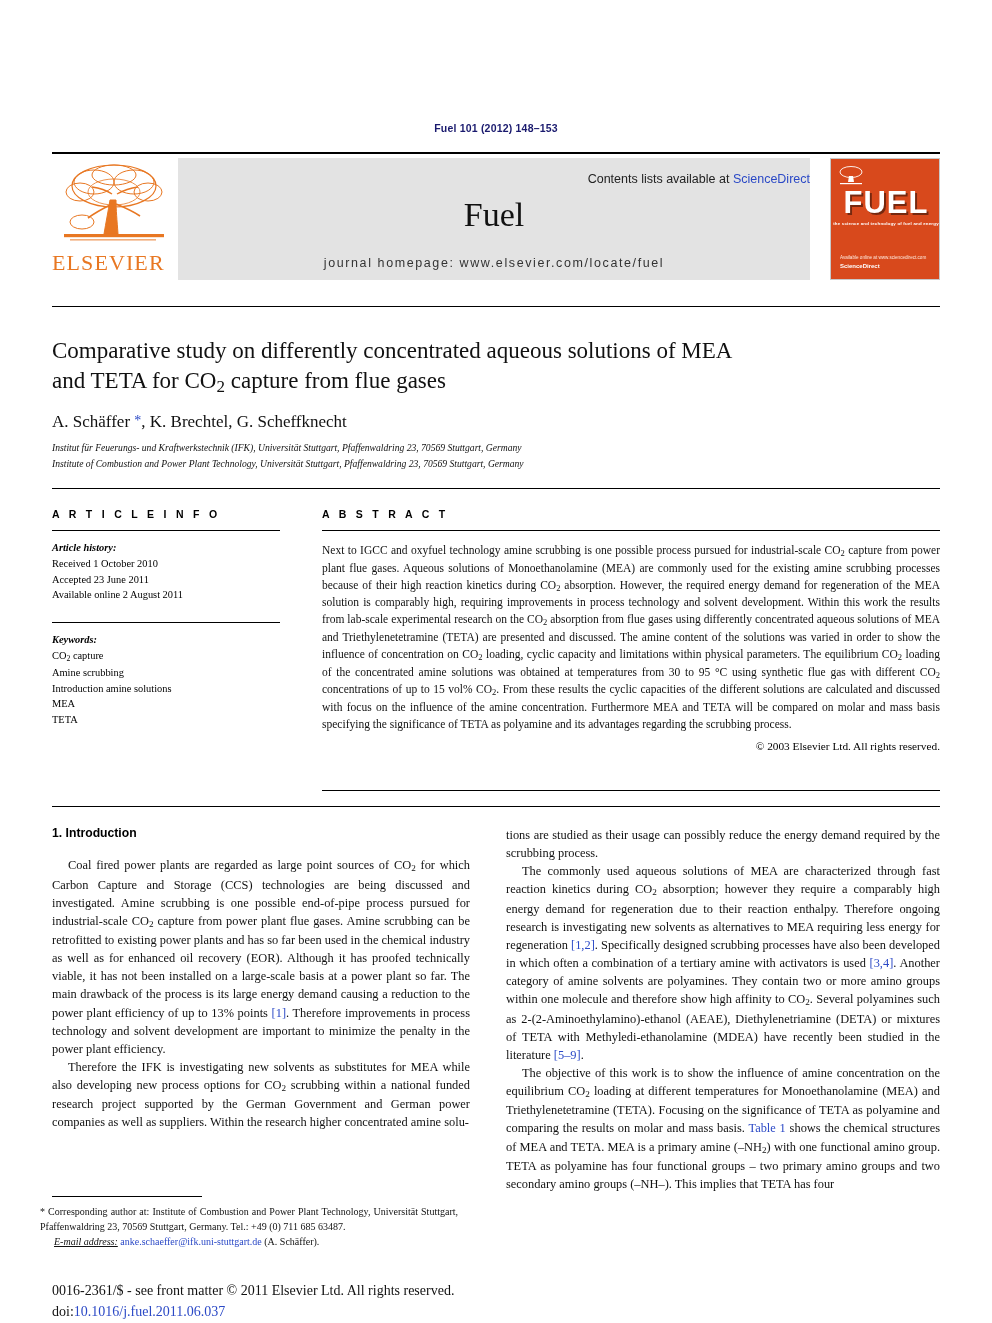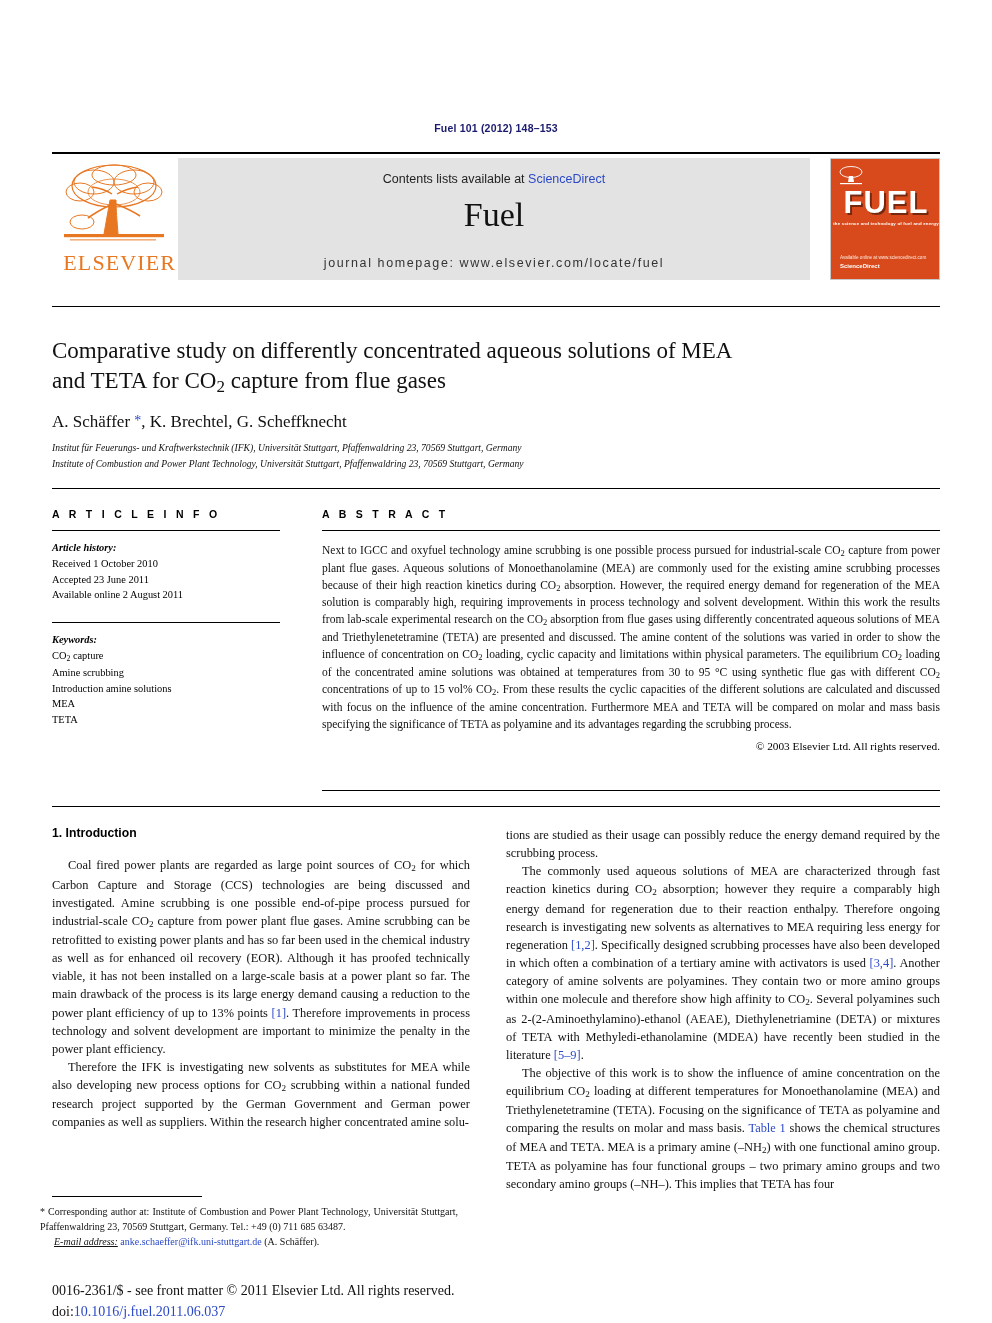--- a/index.html
+++ b/index.html
@@ -52,38 +52,38 @@
   }
   .tree-wrap {
     position: absolute;
     left: 8px; top: 2px;
     width: 108px; height: 86px;
   }
   .elsevier-word {
     position: absolute;
     left: 0; bottom: 4px;
     width: 124px;
-    text-align: right;
+    text-align: left;
     font-family: "Liberation Serif", serif;
     font-size: 22px;
     letter-spacing: 1.1px;
     color: #e87722;
   }
   .mast-band {
     position: absolute;
     left: 126px; top: 4px;
     width: 632px;
     height: 122px;
     background: #e3e3e3;
   }
   .mast-contents {
     position: absolute;
     left: 0; top: 14px;
     width: 632px;
-    text-align: center;
+    text-align: right;
     font-family: "Liberation Sans", sans-serif;
     font-size: 12.5px;
     color: #222;
   }
   .mast-contents .sd {
     color: #2b49c6;
   }
   .mast-title {
     position: absolute;
     left: 0; top: 38px;

